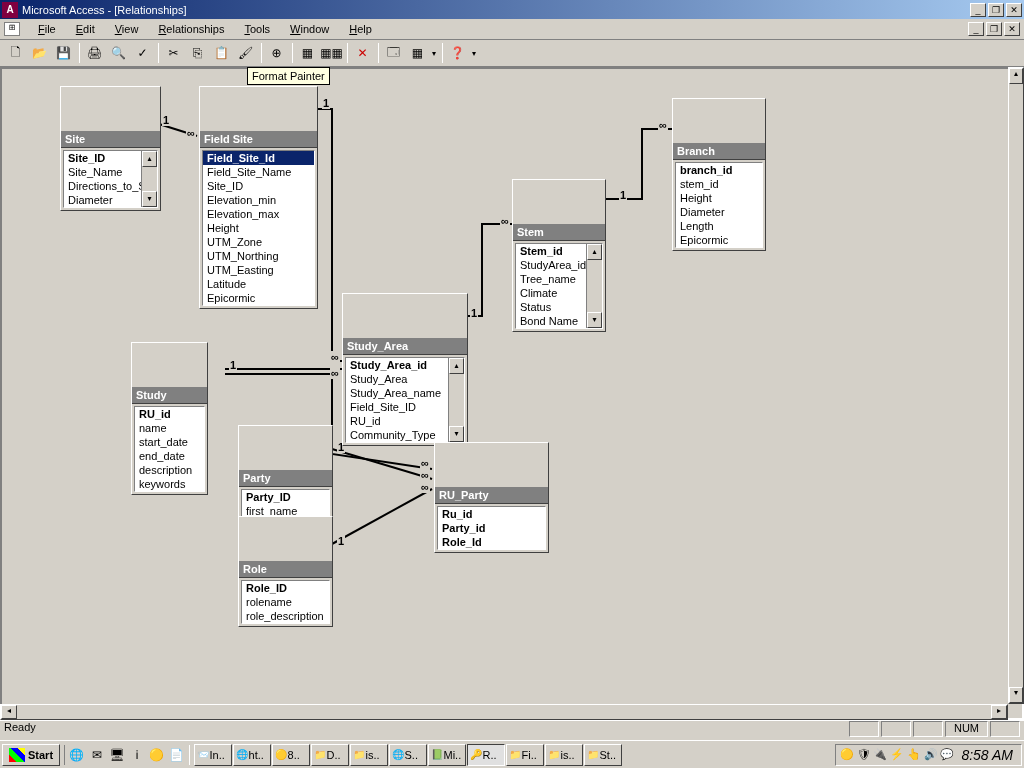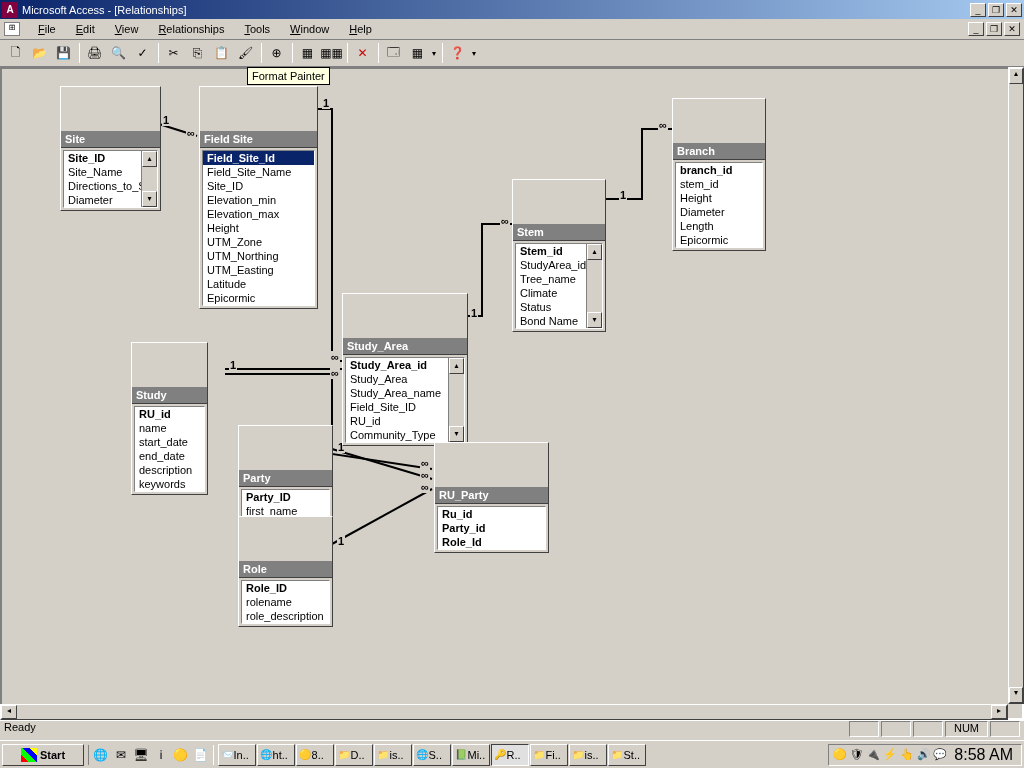--- a/index.html
+++ b/index.html
@@ -54,30 +54,30 @@
 .vscroll .sbtn { height: 16px; width: 14px; }
 .vscroll .sbtn.down { position: absolute; bottom: 0; }
 
 
 .statusbar { position: absolute; bottom: 28px; left: 0; right: 0; height: 20px; background: #d4d0c8; border-top: 1px solid #fff; display: flex; padding: 0 4px; }
 .statusbar .status-text { flex: 1; }
 .statusbar .panel { border: 1px solid; border-color: #808080 #fff #fff #808080; padding: 0 8px; margin-left: 2px; min-width: 30px; height: 16px; }
 
 
 .taskbar { position: absolute; bottom: 0; left: 0; right: 0; height: 28px; background: #d4d0c8; border-top: 1px solid #fff; display: flex; align-items: center; padding: 2px; }
-.start-btn { height: 22px; padding: 0 18px; border: 1px solid; border-color: #fff #404040 #404040 #fff; font-weight: bold; display: flex; align-items: center; gap: 3px; }
+.start-btn { height: 22px; padding: 0 6px; border: 1px solid; border-color: #fff #404040 #404040 #fff; font-weight: bold; display: flex; align-items: center; gap: 3px; }
 .start-btn .win-icon { width: 16px; height: 14px; display: inline-block; background: linear-gradient(45deg,#f00 25%,#0f0 25% 50%,#00f 50% 75%,#ff0 75%); }
 .quick-launch { display: flex; margin: 0 4px; border-left: 1px solid #808080; border-right: 1px solid #fff; padding: 0 2px; }
 .ql-item { width: 20px; height: 20px; display: flex; align-items: center; justify-content: center; font-size: 12px; }
 .task-btns { display: flex; flex: 1; gap: 1px; overflow: hidden; }
 .task-btn { height: 22px; min-width: 38px; max-width: 48px; border: 1px solid; border-color: #fff #404040 #404040 #fff; display: flex; align-items: center; padding: 0 2px; font-size: 10px; overflow: hidden; white-space: nowrap; }
 .task-btn.active { border-color: #404040 #fff #fff #404040; background: #e0e0e0; }
 .systray { display: flex; align-items: center; border: 1px solid; border-color: #808080 #fff #fff #808080; padding: 1px 4px; height: 22px; gap: 3px; }
 .systray .tray-icon { font-size: 11px; }
-.clock { padding: 0 4px; font-size: 16px; }
+.clock { padding: 0 4px; font-size: 14px; font-style: italic; }
 </style>
 </head>
 <body>
 
 <div class="titlebar">
   <span class="app-icon">A</span>
   <span class="title-text">Microsoft Access - [Relationships]</span>
   <div class="window-buttons">
     <div class="window-btn">_</div>
     <div class="window-btn">❐</div>

